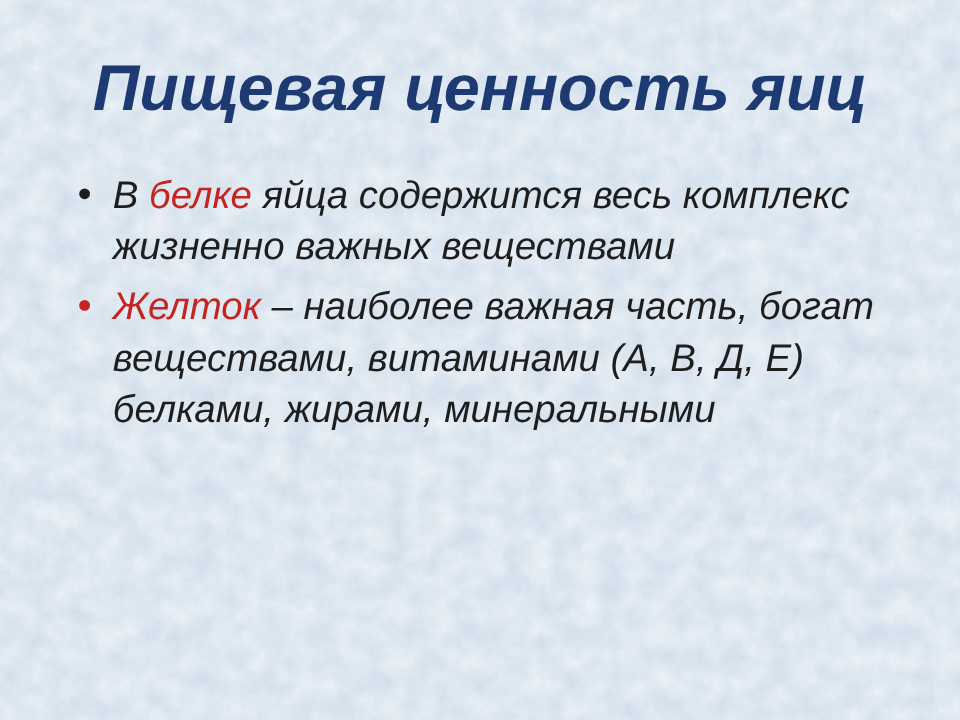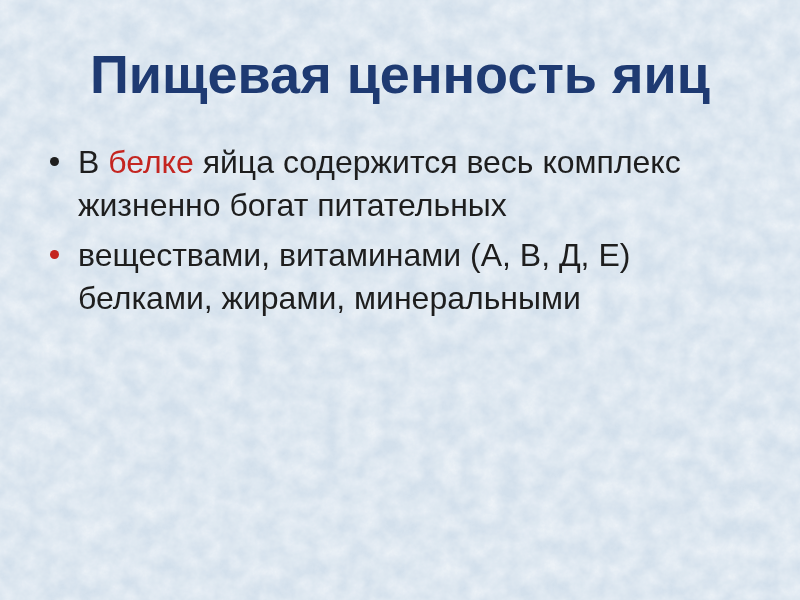--- a/index.html
+++ b/index.html
@@ -8,20 +8,21 @@
     width: 800px;
     height: 600px;
     overflow: hidden;
     font-family: "Liberation Sans", "DejaVu Sans", sans-serif;
   }
   .slide {
     position: relative;
     width: 800px;
     height: 600px;
     background-color: var(--bg, #d2dfeb);
+    font-style: italic;
   }
   .bg-texture {
     position: absolute;
     left: 0; top: 0;
     width: 800px; height: 600px;
     pointer-events: none;
   }
   .slide-title {
     position: absolute;
     left: 0;
@@ -29,21 +30,21 @@
     width: 800px;
     text-align: center;
     font-size: 54px;
     line-height: 64px;
     font-weight: bold;
     color: var(--title, #1e3a72);
     letter-spacing: 0px;
   }
   .bullet-list {
     position: absolute;
-    left: 48px;
+    left: 64px;
     top: 141px;
     width: 716px;
   }
   .bullet {
     display: flex;
     align-items: flex-start;
     margin-bottom: 7px;
   }
   .marker {
     flex: 0 0 auto;
@@ -81,25 +82,26 @@
     <rect width="800" height="600" filter="url(#fleck)"></rect>
   </svg>
 
   <div class="slide-title">Пищевая ценность яиц</div>
 
   <div class="bullet-list">
       <div class="bullet">
         <span class="marker" style="background: rgb(30, 30, 30);"></span>
         <div class="lines">
           <div class="line"><span class="dark">В </span><span class="red">белке</span><span class="dark"> яйца содержится весь комплекс</span></div>
-          <div class="line"><span class="dark">жизненно богат питательных</span></div>
+          <div class="line"><span class="dark">жизненно важных веществами</span></div>
         </div>
       </div>
       <div class="bullet">
         <span class="marker" style="background: rgb(196, 37, 32);"></span>
         <div class="lines">
+          <div class="line"><span class="red">Желток</span><span class="dark"> – наиболее важная часть, богат</span></div>
           <div class="line"><span class="dark">веществами, витаминами (А, В, Д, Е)</span></div>
           <div class="line"><span class="dark">белками, жирами, минеральными</span></div>
         </div>
       </div>
     </div>
 
 </div>
 
 </body></html>

